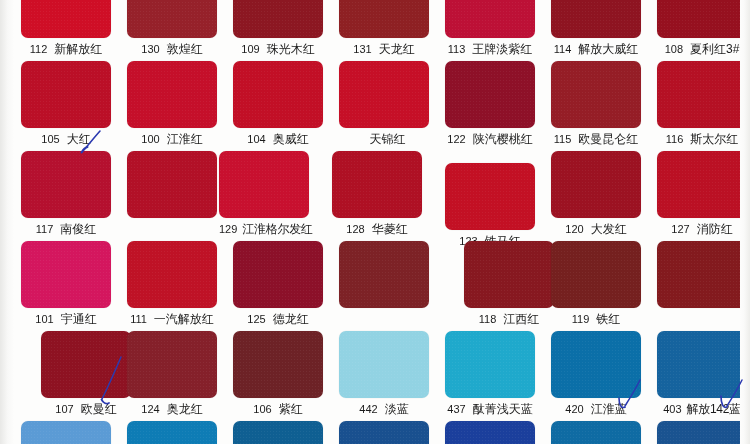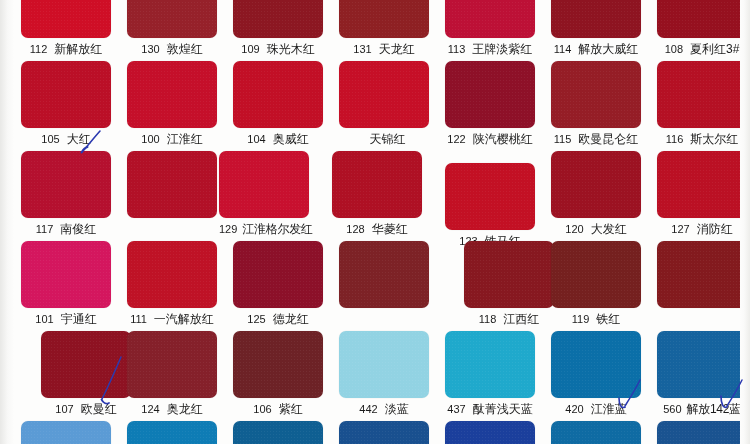--- a/index.html
+++ b/index.html
@@ -251,21 +251,21 @@
       <div class="cell" style="left: 445px; top: 331px;">
         <div class="swatch" style="background: rgb(31, 169, 204);"></div>
         <div class="label"><span class="code">437</span><span class="nm">酞菁浅天蓝</span></div>
       </div>
       <div class="cell" style="left: 551px; top: 331px;">
         <div class="swatch" style="background: rgb(11, 111, 168);"></div>
         <div class="label"><span class="code">420</span><span class="nm">江淮蓝</span></div>
       </div>
       <div class="cell" style="left: 657px; top: 331px;">
         <div class="swatch" style="background: rgb(21, 99, 158);"></div>
-        <div class="label tight"><span class="code">560</span><span class="nm">解放142蓝</span></div>
+        <div class="label tight"><span class="code">403</span><span class="nm">解放142蓝</span></div>
       </div>
       <div class="cell" style="left: 21px; top: 421px;">
         <div class="swatch botcut" style="background: rgb(91, 155, 213);"></div>
       </div>
       <div class="cell" style="left: 127px; top: 421px;">
         <div class="swatch botcut" style="background: rgb(14, 124, 181);"></div>
       </div>
       <div class="cell" style="left: 233px; top: 421px;">
         <div class="swatch botcut" style="background: rgb(15, 95, 146);"></div>
       </div>

